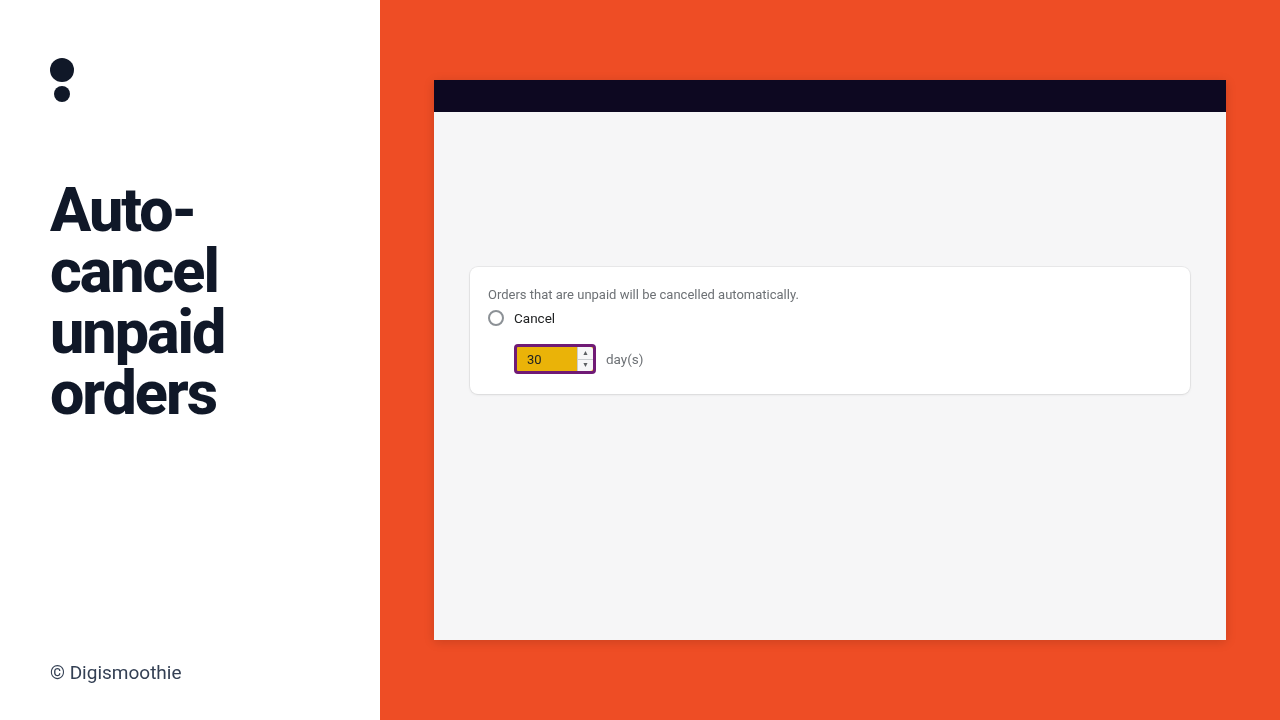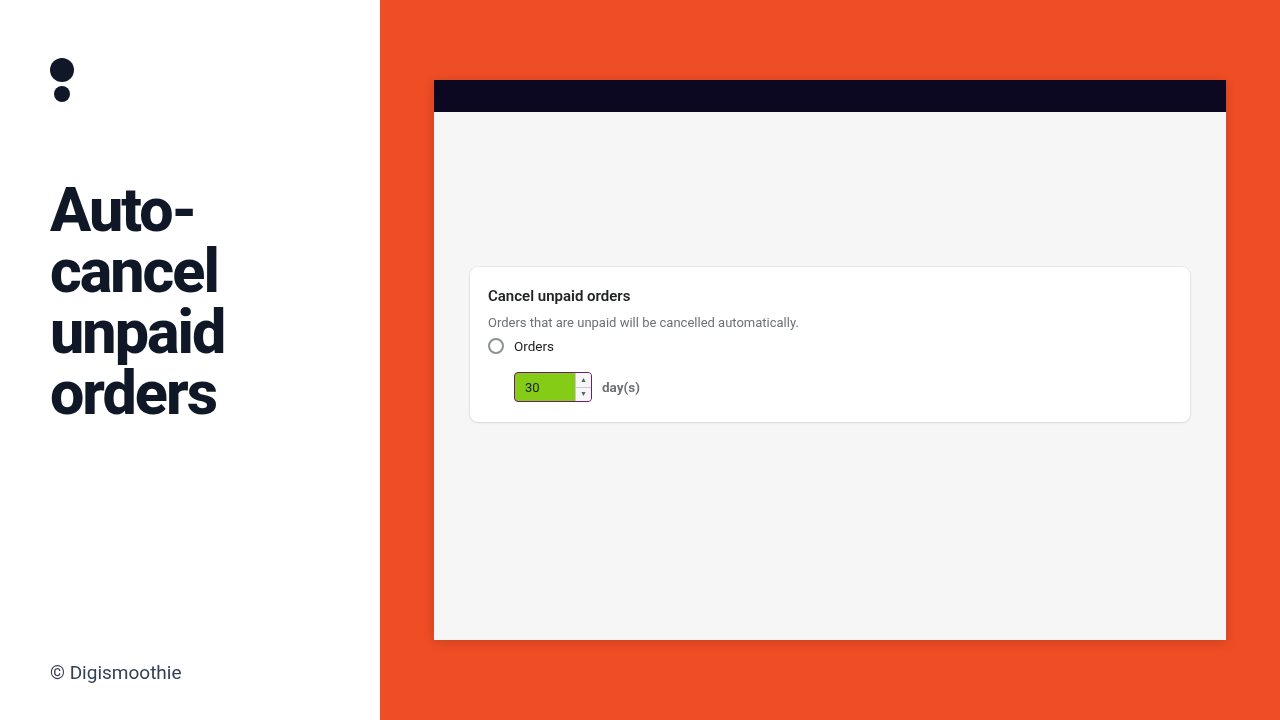--- a/index.html
+++ b/index.html
@@ -142,24 +142,24 @@
     .number-row {
       display: flex;
       align-items: center;
       gap: 10px;
       margin-top: 12px;
       margin-left: 26px;
     }
     .number-field {
       display: flex;
       align-items: stretch;
-      border: 1px solid #701a75;
+      border: 3px solid #701a75;
       border-radius: 4px;
       height: 30px;
-      background: #84cc16;
+      background: #eab308;
     }
     .number-input {
       width: 60px;
       padding: 0 10px;
       font-size: 13px;
       color: #202223;
       display: flex;
       align-items: center;
     }
     .spinner {
@@ -181,46 +181,44 @@
     .spinner-btn:first-child {
       border-bottom: 1px solid #c9cccf;
       border-top-right-radius: 3px;
     }
     .spinner-btn:last-child {
       border-bottom-right-radius: 3px;
     }
     .unit-label {
       font-size: 13.5px;
       color: #6d7175;
-      font-weight: bold;
     }
   </style>
 </head>
 <body>
 
 <div class="left-panel">
   <div class="logo">
     <div class="logo-dot-large"></div>
     <div class="logo-dot-small"></div>
   </div>
   <h1 class="heading">Auto-cancel unpaid orders</h1>
   <div class="copyright">© Digismoothie</div>
 </div>
 
 <div class="right-panel">
   <div class="app-frame">
     <div class="app-topbar"></div>
     <div class="app-body">
       <div class="card">
-        <div class="card-title">Cancel unpaid orders</div>
         <div class="card-subtitle">Orders that are unpaid will be cancelled automatically.</div>
         <div class="radio-group">
           <div class="radio-row">
             <div class="radio"></div>
-            <span class="radio-label">Orders</span>
+            <span class="radio-label">Cancel</span>
           </div>
           <div class="number-row">
             <div class="number-field">
               <div class="number-input">30</div>
               <div class="spinner">
                 <div class="spinner-btn">▲</div>
                 <div class="spinner-btn">▼</div>
               </div>
             </div>
             <span class="unit-label">day(s)</span>

